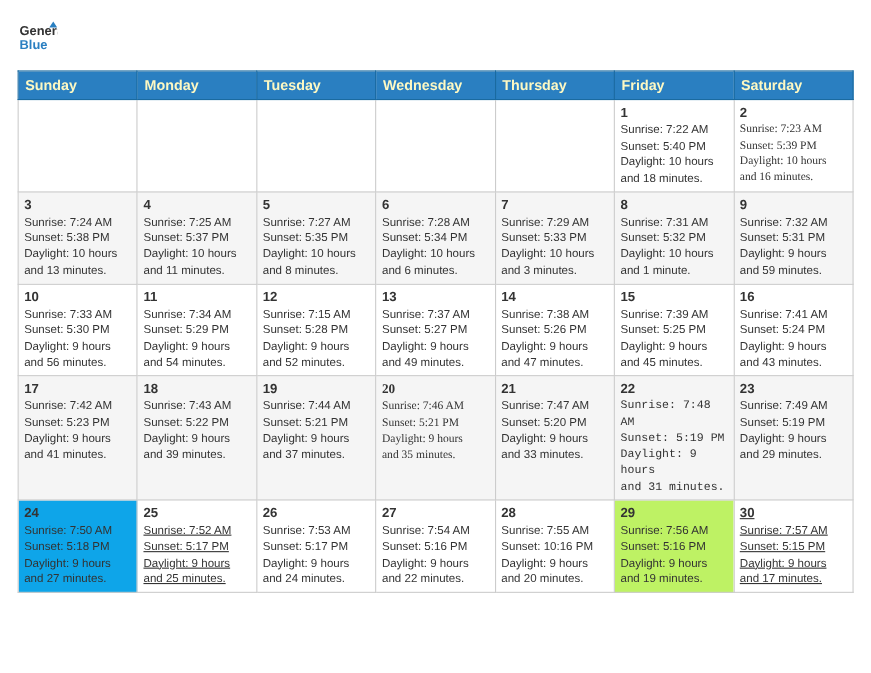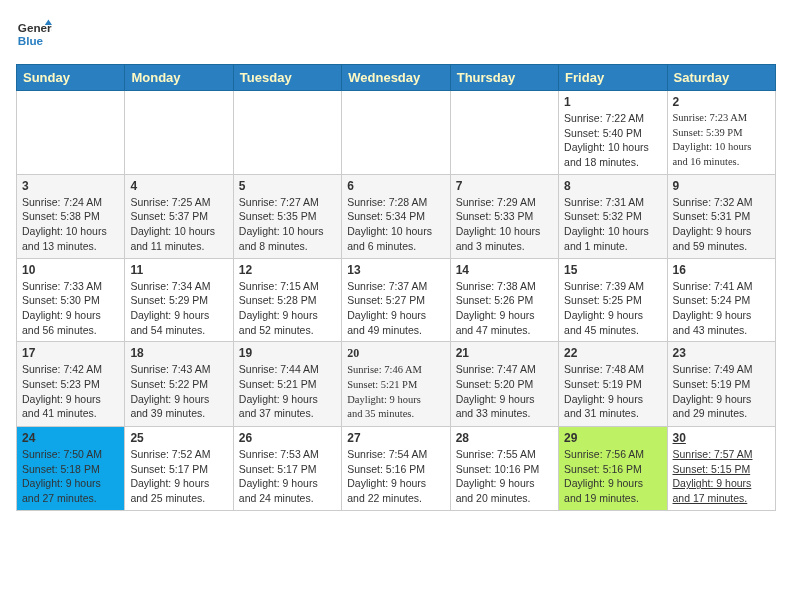--- a/index.html
+++ b/index.html
@@ -266,21 +266,21 @@
         </td>
         <td style="background: rgb(245, 245, 245);">
           <span class="day-num">21</span>
           <div class="day-info" style="white-space: pre-line;">Sunrise: 7:47 AM
 Sunset: 5:20 PM
 Daylight: 9 hours
 and 33 minutes.</div>
         </td>
         <td style="background: rgb(245, 245, 245);">
           <span class="day-num">22</span>
-          <div class="day-info" style="white-space: pre-line;">Sunrise: 7:48 AM
+          <div class="day-info" style="white-space: pre-line; font-family: Liberation Mono, monospace;">Sunrise: 7:48 AM
 Sunset: 5:19 PM
 Daylight: 9 hours
 and 31 minutes.</div>
         </td>
         <td style="background: rgb(245, 245, 245);">
           <span class="day-num">23</span>
           <div class="day-info" style="white-space: pre-line;">Sunrise: 7:49 AM
 Sunset: 5:19 PM
 Daylight: 9 hours
 and 29 minutes.</div>
@@ -289,21 +289,21 @@
       <tr>
         <td style="background: #0ea5e9;">
           <span class="day-num">24</span>
           <div class="day-info" style="white-space: pre-line;">Sunrise: 7:50 AM
 Sunset: 5:18 PM
 Daylight: 9 hours
 and 27 minutes.</div>
         </td>
         <td style="background: rgb(255, 255, 255);">
           <span class="day-num">25</span>
-          <div class="day-info" style="white-space: pre-line;">Sunrise: 7:52 AM
+          <div class="day-info" style="white-space: pre-line; text-decoration: underline;">Sunrise: 7:52 AM
 Sunset: 5:17 PM
 Daylight: 9 hours
 and 25 minutes.</div>
         </td>
         <td style="background: rgb(255, 255, 255);">
           <span class="day-num">26</span>
           <div class="day-info" style="white-space: pre-line;">Sunrise: 7:53 AM
 Sunset: 5:17 PM
 Daylight: 9 hours
 and 24 minutes.</div>

